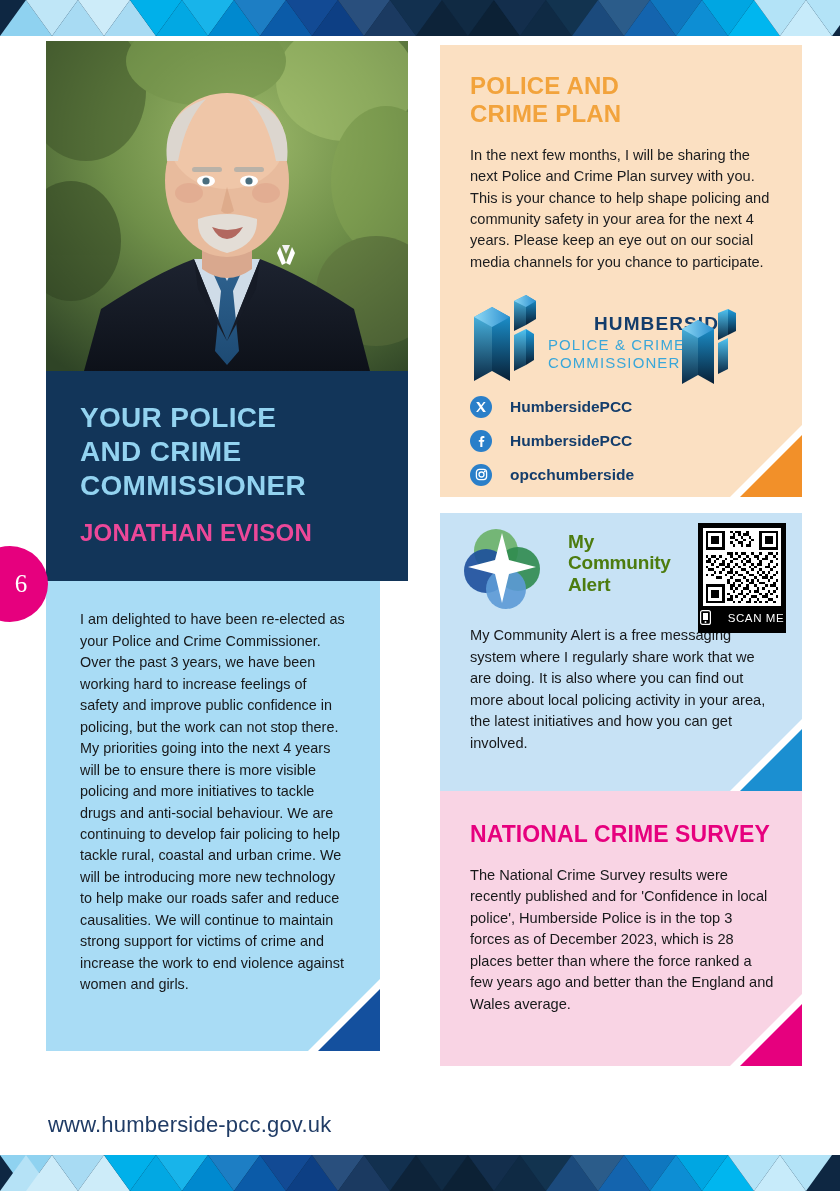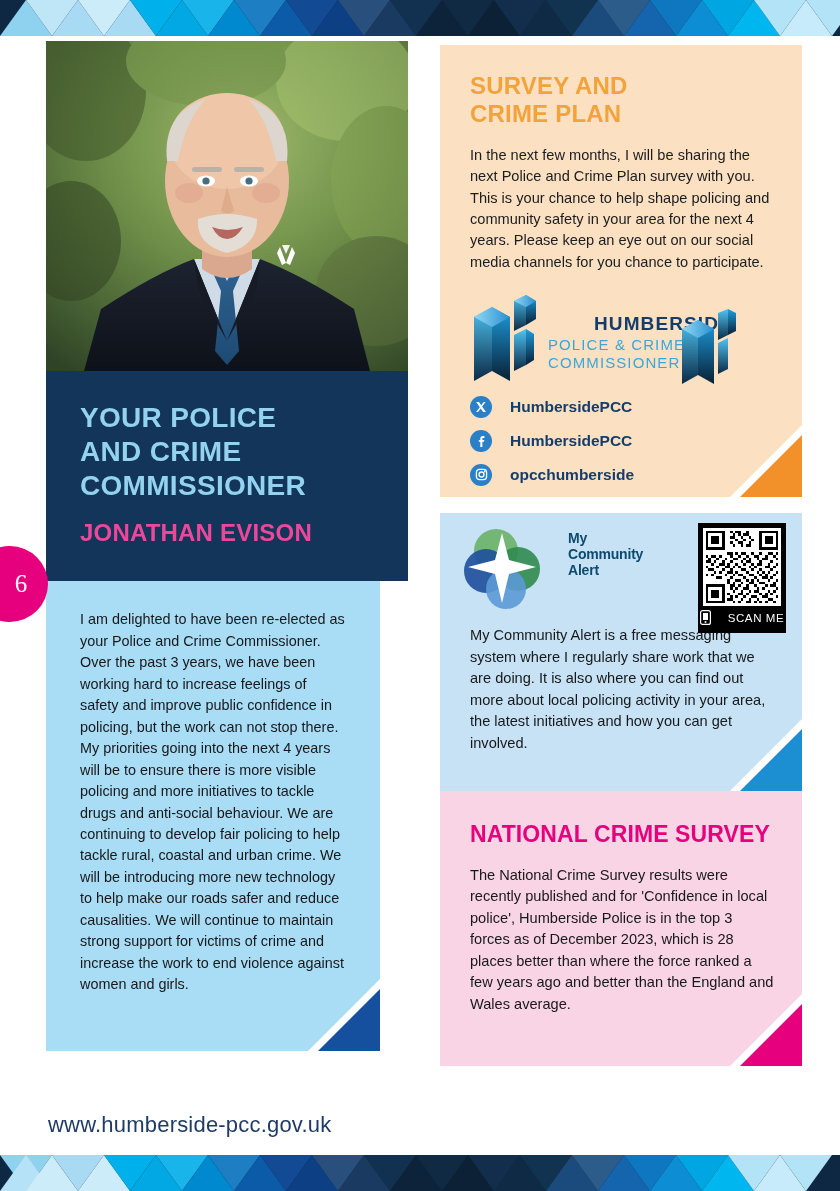--- a/index.html
+++ b/index.html
@@ -223,22 +223,22 @@
   
   .mca-top {
     position: relative;
     height: 92px;
     padding: 14px 0 0 22px;
   }
   .mca-logo-text {
     position: absolute;
     left: 128px;
     top: 18px;
-    color: #0c4a6e;
-    font-size: 14px;
+    color: #4d7c0f;
+    font-size: 19px;
     font-weight: bold;
     line-height: 1.13;
     letter-spacing: -0.2px;
   }
   .qr {
     position: absolute;
     right: 16px;
     top: 10px;
     width: 88px;
     height: 110px;
@@ -421,21 +421,21 @@
         <polygon points="72,10 72,72 10,72" fill="#14509e"></polygon>
       </svg>
     </div>
   </div>
 </div>
 
 <div class="col-right">
 
   <div class="card plan">
     <h3>
-      <span>SURVEY AND</span><br>
+      <span>POLICE AND</span><br>
       <span>CRIME PLAN</span>
     </h3>
     <p>In the next few months, I will be sharing the next Police and Crime Plan survey with you. This is your chance to help shape policing and community safety in your area for the next 4 years. Please keep an eye out on our social media channels for you chance to participate.</p>
 
     <div class="logo-row">
 
       <span class="logo-mark" style="left:30px; top:0;">
         <svg width="66" height="92" viewBox="0 0 66 92">
           <defs>
             <linearGradient id="hm1" x1="0" y1="0" x2="0" y2="1">

